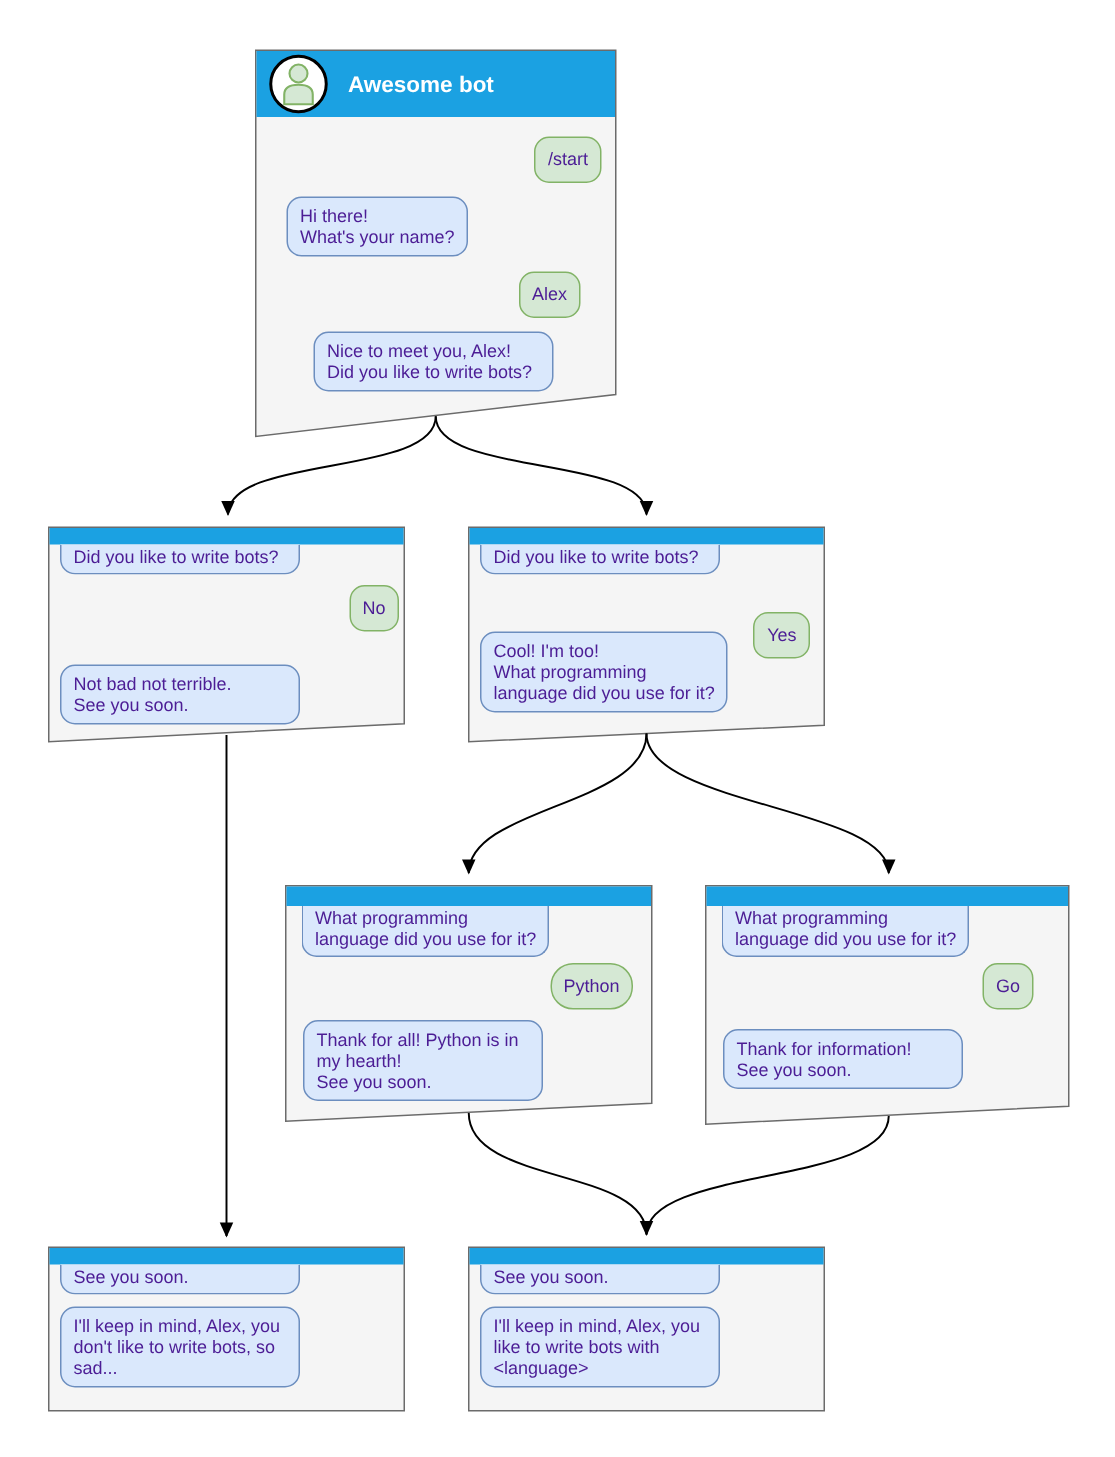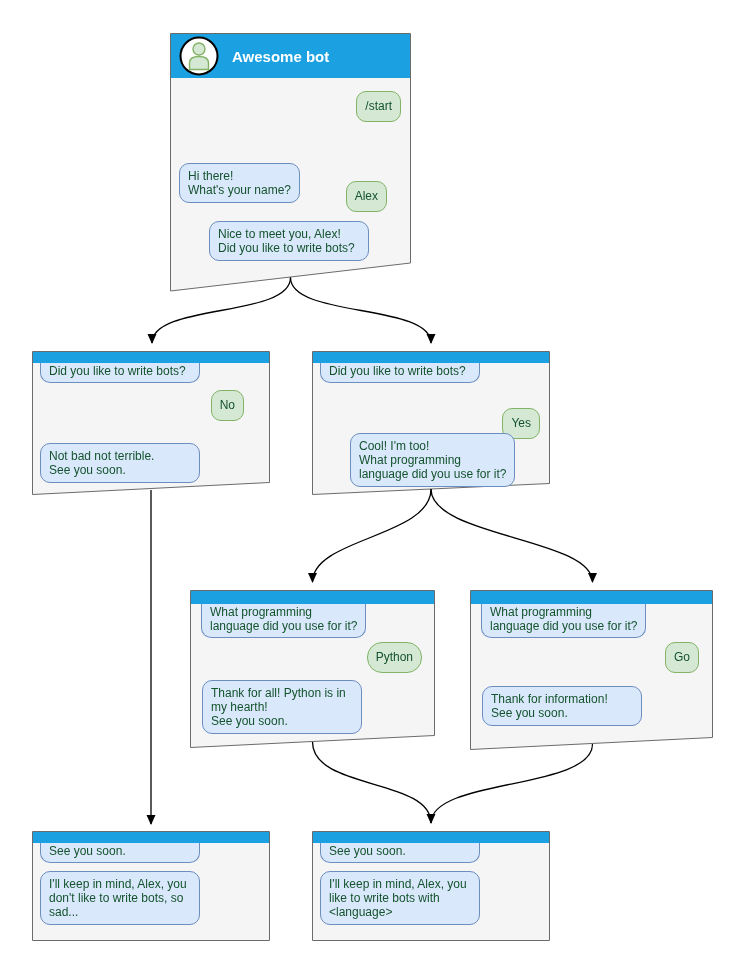--- a/index.html
+++ b/index.html
@@ -4,21 +4,21 @@
 <style>
   html,body{margin:0;padding:0;background:#ffffff;}
   .canvas{position:relative;width:743px;height:971px;background:#ffffff;overflow:hidden;
           font-family:"Liberation Sans", sans-serif;}
   .layer{position:absolute;left:0;top:0;}
   .node{position:absolute;}
   .hdr{position:absolute;background:#1BA1E2;}
   .hdr-main{left:1px;top:1px;width:239px;height:44px;display:flex;align-items:center;}
   .hdr-title{color:#ffffff;font-weight:bold;font-size:15px;margin-left:13px;}
   .avatar{margin-left:8px;width:40px;height:40px;flex:0 0 auto;}
-  .bubble{position:absolute;font-size:12px;line-height:14px;color:#14532d;
+  .bubble{position:absolute;font-size:12px;line-height:14px;color:#4c1d95;
           border-radius:10px;white-space:pre-line;box-sizing:border-box;}
   .bot{background:#DAE8FC;border:1px solid #6C8EBF;padding:5px 8px;}
   .user{background:#D5E8D4;border:1px solid #82B366;padding:7px 8px 8px;}
   .clipped{border-top:none;border-radius:0 0 10px 10px;padding-top:1px;padding-bottom:4px;}
   .w160{min-width:160px;}
 </style>
 </head>
 <body>
 
 <div class="canvas">
@@ -50,59 +50,59 @@
   <div class="node" style="left:170px;top:33px;width:241px;height:258px;">
     <div class="hdr hdr-main">
       <svg class="avatar" viewBox="0 0 40 40">
         <circle cx="20" cy="20" r="18.5" fill="#ffffff" stroke="#000000" stroke-width="2"></circle>
         <circle cx="20" cy="13" r="6" fill="#D5E8D4" stroke="#82B366" stroke-width="1.4"></circle>
         <path d="M10.5,33.5 L10.5,27 C10.5,22.5 13.5,20.5 20,20.5 C26.5,20.5 29.5,22.5 29.5,27 L29.5,33.5 Z" fill="#D5E8D4" stroke="#82B366" stroke-width="1.4"></path>
       </svg>
       <span class="hdr-title">Awesome bot</span>
     </div>
     <div class="bubble user" style="right:10px;top:58px;">/start</div>
-    <div class="bubble bot" style="left:9px;top:98px;margin-top:32px;">Hi there!
+    <div class="bubble bot" style="left:21px;top:98px;">Hi there!
 What's your name?</div>
     <div class="bubble user" style="right:24px;top:148px;">Alex</div>
     <div class="bubble bot w160" style="left:9px;top:188px;margin-left:30px;">Nice to meet you, Alex!
 Did you like to write bots?</div>
   </div>
 
   <div class="node" style="left:32px;top:351px;width:238px;height:146px;">
     <div class="hdr" style="left:1px;top:1px;width:236px;height:11px;"></div>
     <div class="bubble bot clipped w160" style="left:8px;top:12px;">Did you like to write bots?</div>
-    <div class="bubble user" style="right:26px;top:39px;">No</div>
+    <div class="bubble user" style="right:4px;top:39px;">No</div>
     <div class="bubble bot w160" style="left:8px;top:80px;margin-top:12px;">Not bad not terrible.
 See you soon.</div>
   </div>
 
   <div class="node" style="left:312px;top:351px;width:238px;height:146px;">
     <div class="hdr" style="left:1px;top:1px;width:236px;height:11px;"></div>
     <div class="bubble bot clipped w160" style="left:8px;top:12px;">Did you like to write bots?</div>
     <div class="bubble user" style="right:10px;top:57px;">Yes</div>
-    <div class="bubble bot w160" style="left:8px;top:82px;margin-left:30px;">Cool! I'm too!
+    <div class="bubble bot w160" style="left:8px;top:70px;">Cool! I'm too!
 What programming
 language did you use for it?</div>
   </div>
 
   <div class="node" style="left:190px;top:590px;width:245px;height:158px;">
     <div class="hdr" style="left:1px;top:1px;width:243px;height:13px;"></div>
     <div class="bubble bot clipped w160" style="left:11px;top:14px;">What programming
 language did you use for it?</div>
     <div class="bubble user" style="right:13px;top:52px;border-radius:15px;">Python</div>
     <div class="bubble bot w160" style="left:12px;top:90px;">Thank for all! Python is in
 my hearth!
 See you soon.</div>
   </div>
 
   <div class="node" style="left:470px;top:590px;width:243px;height:160px;">
     <div class="hdr" style="left:1px;top:1px;width:241px;height:13px;"></div>
     <div class="bubble bot clipped w160" style="left:11px;top:14px;">What programming
 language did you use for it?</div>
-    <div class="bubble user" style="right:14px;top:52px;margin-left:20px;">Go</div>
+    <div class="bubble user" style="right:24px;top:52px;margin-left:20px;">Go</div>
     <div class="bubble bot w160" style="left:12px;top:96px;">Thank for information!
 See you soon.</div>
   </div>
 
   <div class="node" style="left:32px;top:831px;width:238px;height:110px;">
     <div class="hdr" style="left:1px;top:1px;width:236px;height:11px;"></div>
     <div class="bubble bot clipped w160" style="left:8px;top:12px;">See you soon.</div>
     <div class="bubble bot w160" style="left:8px;top:40px;">I'll keep in mind, Alex, you
 don't like to write bots, so
 sad...</div>

